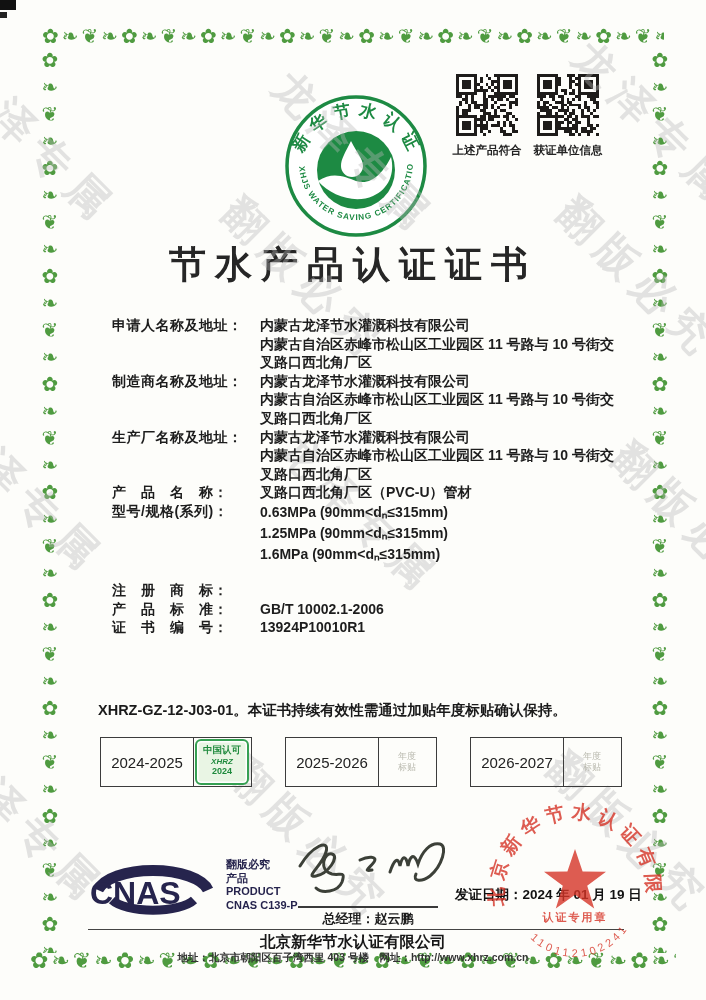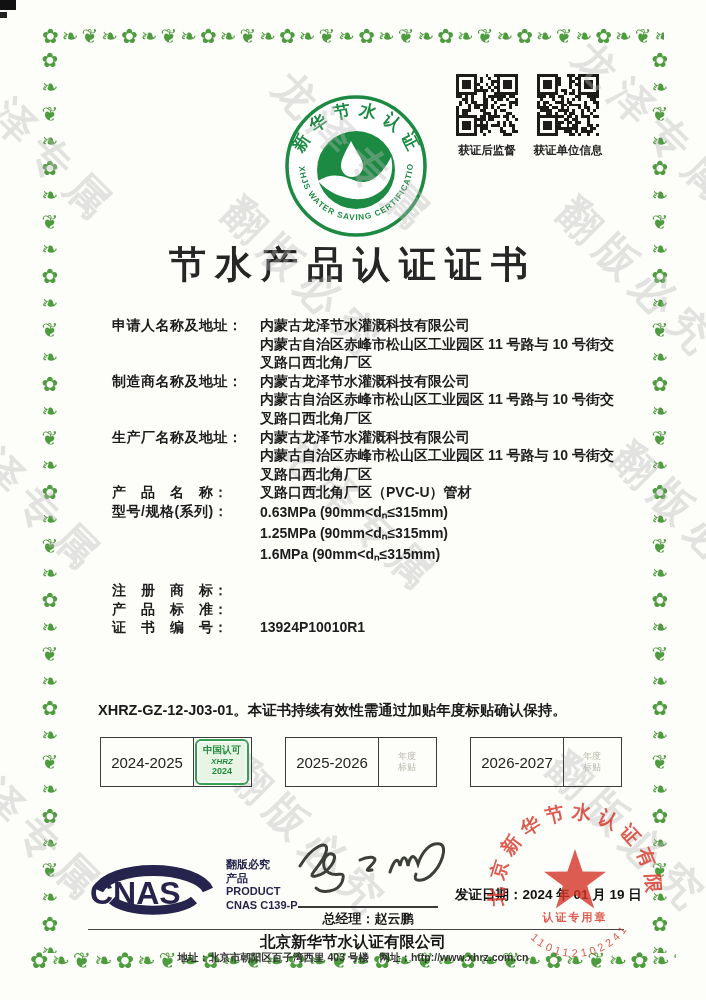--- a/index.html
+++ b/index.html
@@ -990,21 +990,21 @@
       <i style="background: rgb(30, 28, 26);"></i>
       <i style="background: transparent;"></i>
       <i style="background: rgb(30, 28, 26);"></i>
       <i style="background: transparent;"></i>
       <i style="background: transparent;"></i>
       <i style="background: rgb(30, 28, 26);"></i>
       <i style="background: transparent;"></i>
       <i style="background: transparent;"></i>
       <i style="background: rgb(30, 28, 26);"></i>
     </div>
-  <div id="qr-left-label" class="qr-label">获证后监督</div>
+  <div id="qr-left-label" class="qr-label">上述产品符合</div>
   <div id="qr-right-label" class="qr-label">获证单位信息</div>
 
   <div id="page-title">节水产品认证证书</div>
 
   <div id="fields">
       <div class="field-row">
         <div class="field-label">申请人名称及地址：</div>
         <div class="field-lines">
           <div>内蒙古龙泽节水灌溉科技有限公司</div>
           <div>内蒙古自治区赤峰市松山区工业园区 11 号路与 10 号街交</div>
@@ -1042,20 +1042,23 @@
         </div>
       </div>
       <div class="field-row mt14">
         <div class="field-label">注　册　商　标：</div>
         <div class="field-lines">
           <div>&nbsp;</div>
         </div>
       </div>
       <div class="field-row">
         <div class="field-label">产　品　标　准：</div>
+        <div class="field-lines">
+          <div>GB/T 10002.1-2006</div>
+        </div>
       </div>
       <div class="field-row">
         <div class="field-label">证　书　编　号：</div>
         <div class="field-lines">
           <div>13924P10010R1</div>
         </div>
       </div>
     </div>
 
   <div id="statement">

